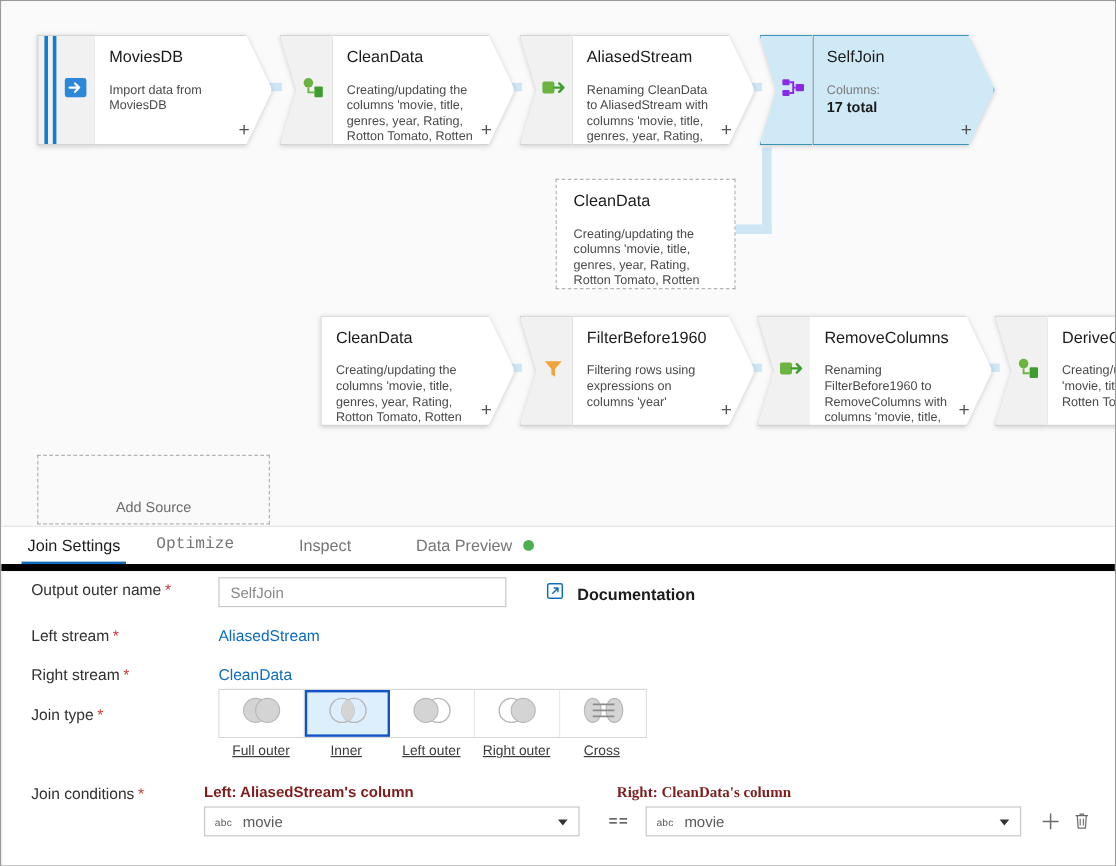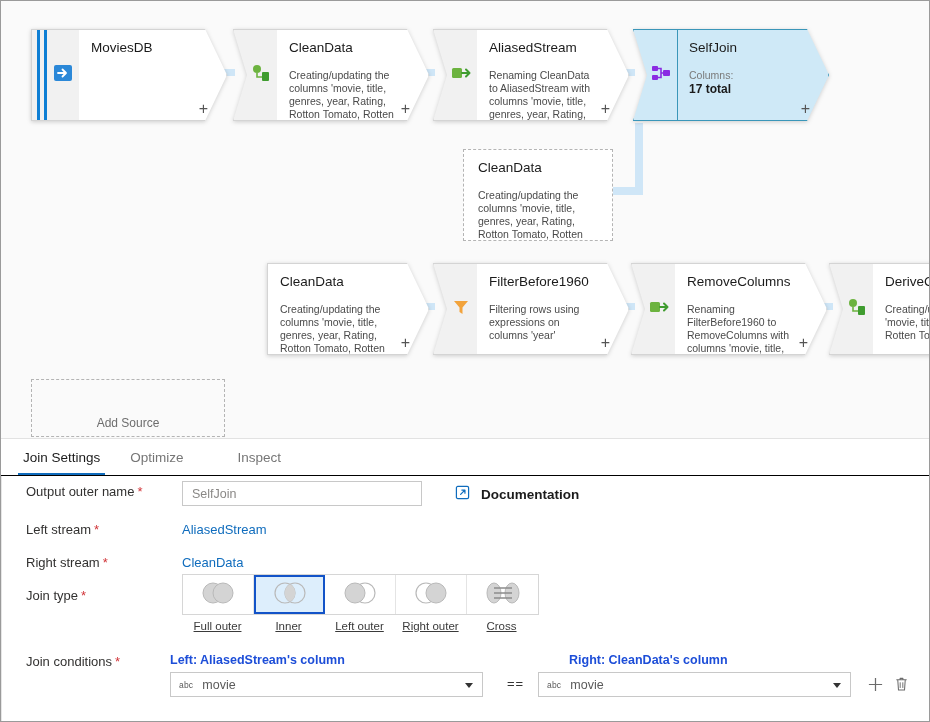--- a/index.html
+++ b/index.html
@@ -136,21 +136,21 @@
     background: #fafafa;
   }
   .add-source span { font-size: 12px; color: #6d6d6d; }
 
   
   .tabs {
     position: absolute;
     left: 0; top: 437px;
     width: 930px; height: 38px;
     border-top: 1px solid #e2e2e2;
-    border-bottom: 1px solid #000000;
+    border-bottom: 6px solid #000000;
     background: #ffffff;
     display: flex; align-items: stretch;
     box-sizing: border-box;
   }
   .tab {
     display: flex; align-items: center;
     padding: 0 8px;
     margin-left: 14px;
     font-size: 13.5px;
     color: #767676;
@@ -217,21 +217,21 @@
   .jt-cell.selected {
     background: #ddeefc;
     border: 2px solid #1253c8;
   }
   .jt-labels { display: flex; margin-top: 5px; }
   .jt-label {
     width: 71px; text-align: center; font-size: 11.5px; color: #3a3a3a; text-decoration: underline;
   }
 
   
-  .cond-head { font-size: 12.5px; font-weight: bold; color: #1d4ed8; }
+  .cond-head { font-size: 12.5px; font-weight: bold; color: #7f1d1d; }
   .select {
     position: relative;
     width: 313px; height: 25px;
     border: 1px solid #c8c8c8;
     box-sizing: border-box;
     background: #fff;
     display: flex; align-items: center;
     padding: 0 8px;
     cursor: pointer;
   }
@@ -268,20 +268,21 @@
         <div class="node-icon">
           <span style="margin-left:14px;">
             <svg width="20" height="20" viewBox="0 0 20 20">
               <rect x="1" y="2" width="18" height="16" rx="2" fill="#2b88d8"></rect>
               <path d="M5 10h7M9.5 6.5L13 10l-3.5 3.5" stroke="#ffffff" stroke-width="1.8" fill="none" stroke-linecap="round" stroke-linejoin="round"></path>
             </svg>
           </span>
         </div>
         <div class="node-body" style="flex:1;">
           <div class="node-title">MoviesDB</div>
+          <div class="node-desc">Import data from MoviesDB</div>
           <div class="node-plus">+</div>
         </div>
       </div>
 
       <div class="node" style="left:216px; top:28px; width:196px;">
         <div class="node-icon">
           <span style="margin-left:10px;">
             <svg width="22" height="20" viewBox="0 0 22 20">
               <circle cx="7" cy="6" r="4" fill="#6cb33f"></circle>
               <rect x="12" y="9" width="7" height="9" rx="1" fill="#3f9c2f"></rect>
@@ -398,25 +399,29 @@
         <span>Add Source</span>
       </div>
 
     </div>
   </div>
 
   <div class="tabs">
     <div class="tab active">
       <span>Join Settings</span>
     </div>
-    <div class="tab" style="">
+    <div class="tab" style="font-family:Liberation Mono, monospace;">
       <span>Optimize</span>
     </div>
     <div class="tab" style="margin-left:38px;">
       <span>Inspect</span>
+    </div>
+    <div class="tab" style="margin-left:38px;">
+      <span>Data Preview</span>
+      <span class="dot"></span>
     </div>
   </div>
 
   <div class="panel">
 
     <div class="form-row" style="left:24px; top:8px;">
       <span class="f-label">Output outer name</span>
       <span class="req">*</span>
     </div>
     <input class="text-input" type="text" style="position: absolute; left: 180px; top: 485px; margin-top: -480px;" value="SelfJoin">
@@ -501,21 +506,21 @@
         <div class="jt-label">Cross</div>
       </div>
     </div>
 
     <div class="form-row" style="left:24px; top:178px;">
       <span class="f-label">Join conditions</span>
       <span class="req">*</span>
     </div>
 
     <div class="cond-head" style="position:absolute; left:168px; top:177px;">Left: AliasedStream's column</div>
-    <div class="cond-head" style="position:absolute; left:567px; top:177px;">Right: CleanData's column</div>
+    <div class="cond-head" style="position:absolute; left:512px; top:177px;font-family:Liberation Serif, serif;">Right: CleanData's column</div>
 
     <div class="select" style="position:absolute; left:168px; top:196px;">
       <span class="abc">abc</span>
       <span class="sel-value">movie</span>
       <span class="caret"></span>
     </div>
 
     <div class="eq" style="position:absolute; left:505px; top:200px;">==</div>
 
     <div class="select" style="position:absolute; left:536px; top:196px;">

